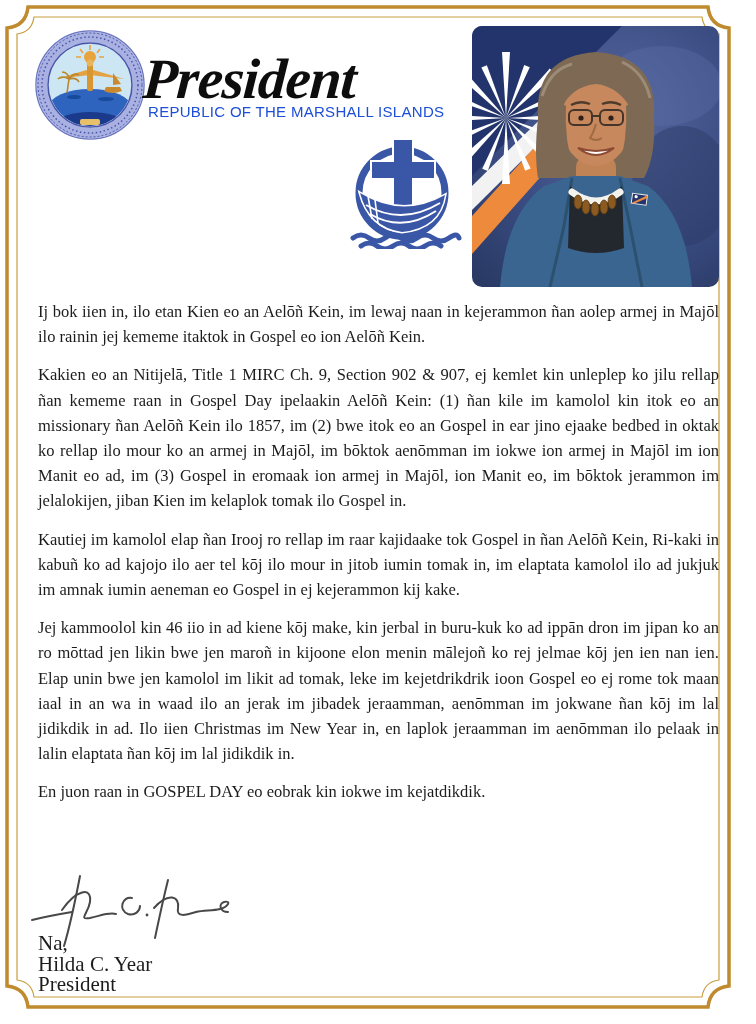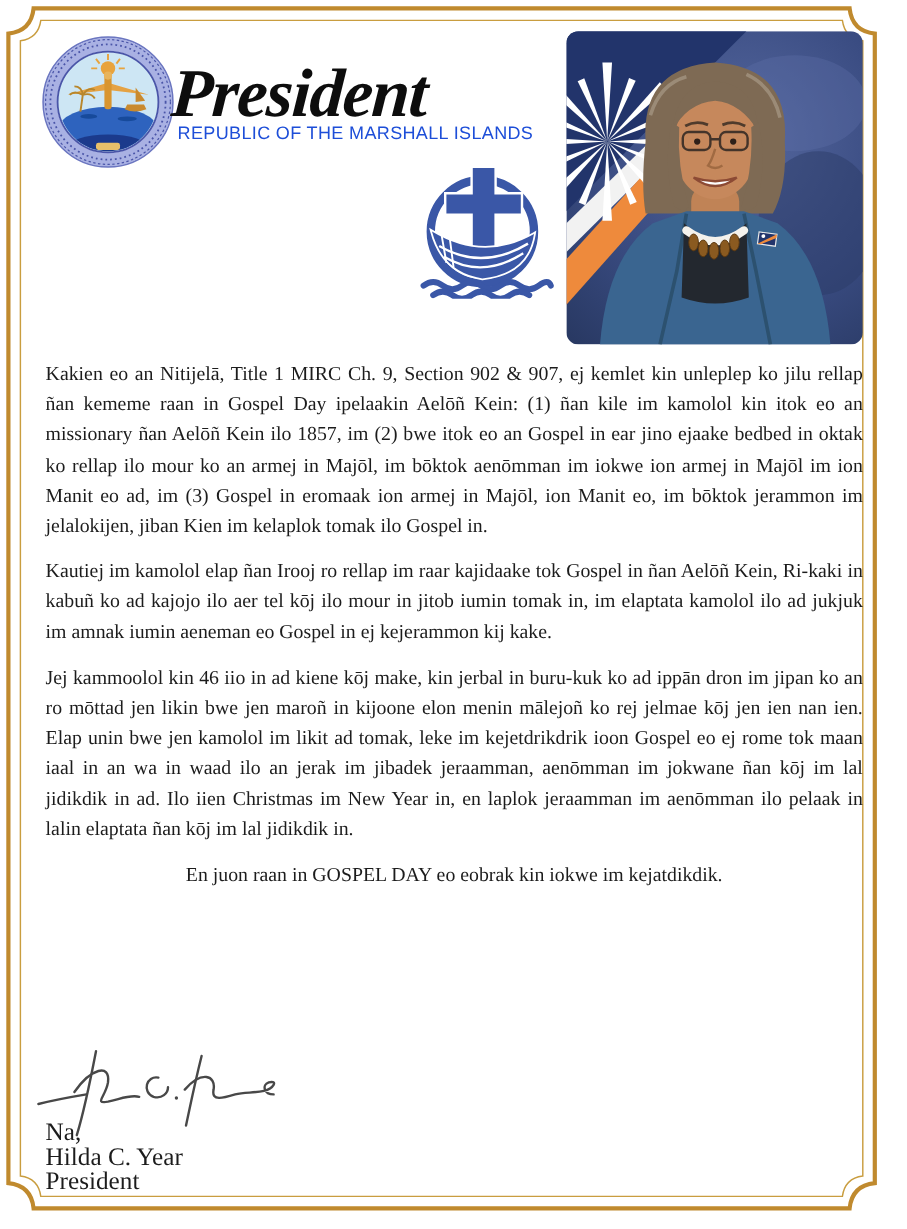--- a/index.html
+++ b/index.html
@@ -41,21 +41,21 @@
   }
   
   .letter{
     left:38px;top:299px;width:681px;
   }
   .letter p{
     margin:0 0 13px 0;
     font-size:16.5px;line-height:25.2px;
     text-align:justify;
   }
-  .letter p.closing{text-align:center;margin-bottom:16px;}
+  .letter p.closing{text-align:left;margin-bottom:16px;}
   .sig-svg{left:28px;top:868px;width:218px;height:80px;}
   .sig-block{
     left:38px;top:933px;
     font-size:21px;line-height:20.5px;
   }
 </style>
 </head>
 <body>
 
 <div class="page">
@@ -225,20 +225,21 @@
     <path d="M 160,76 Q 168,110 158,146 Q 150,152 146,146 Q 156,112 154,80 Z" fill="#7E6A54"></path>
 
     <g transform="rotate(8 166 172)">
       <rect x="160" y="168" width="15" height="10" fill="#22346B" stroke="#E8E8E8" stroke-width="1"></rect>
       <polygon points="160,178 175,168 175,171 163,178" fill="#EE8A3C"></polygon>
       <circle cx="164" cy="171" r="1.6" fill="#ffffff"></circle>
     </g>
   </svg>
 
   <div class="abs letter">
+    <p>Ij bok iien in, ilo etan Kien eo an Aelōñ Kein, im lewaj naan in kejerammon ñan aolep armej in Majōl ilo rainin jej kememe itaktok in Gospel eo ion Aelōñ Kein.</p>
     <p>Kakien eo an Nitijelā, Title 1 MIRC Ch. 9, Section 902 &amp; 907, ej kemlet kin unleplep ko jilu rellap ñan kememe raan in Gospel Day ipelaakin Aelōñ Kein: (1) ñan kile im kamolol kin itok eo an missionary ñan Aelōñ Kein ilo 1857, im (2) bwe itok eo an Gospel in ear jino ejaake bedbed in oktak ko rellap ilo mour ko an armej in Majōl, im bōktok aenōmman im iokwe ion armej in Majōl im ion Manit eo ad, im (3) Gospel in eromaak ion armej in Majōl, ion Manit eo, im bōktok jerammon im jelalokijen, jiban Kien im kelaplok tomak ilo Gospel in.</p>
     <p>Kautiej im kamolol elap ñan Irooj ro rellap im raar kajidaake tok Gospel in ñan Aelōñ Kein, Ri-kaki in kabuñ ko ad kajojo ilo aer tel kōj ilo mour in jitob iumin tomak in, im elaptata kamolol ilo ad jukjuk im amnak iumin aeneman eo Gospel in ej kejerammon kij kake.</p>
     <p>Jej kammoolol kin 46 iio in ad kiene kōj make, kin jerbal in buru-kuk ko ad ippān dron im jipan ko an ro mōttad jen likin bwe jen maroñ in kijoone elon menin mālejoñ ko rej jelmae kōj jen ien nan ien. Elap unin bwe jen kamolol im likit ad tomak, leke im kejetdrikdrik ioon Gospel eo ej rome tok maan iaal in an wa in waad ilo an jerak im jibadek jeraamman, aenōmman im jokwane ñan kōj im lal jidikdik in ad. Ilo iien Christmas im New Year in, en laplok jeraamman im aenōmman ilo pelaak in lalin elaptata ñan kōj im lal jidikdik in.</p>
     <p class="closing">En juon raan in GOSPEL DAY eo eobrak kin iokwe im kejatdikdik.</p>
   </div>
 
   <svg class="abs sig-svg" viewBox="0 0 218 80" aria-hidden="true">
     <g fill="none" stroke="#2F2F2F" stroke-width="2" stroke-linecap="round" opacity="0.88">
       <path d="M 4,52 C 20,48 32,46 44,44"></path>
       <path d="M 52,8 C 47,34 42,58 36,78"></path>

